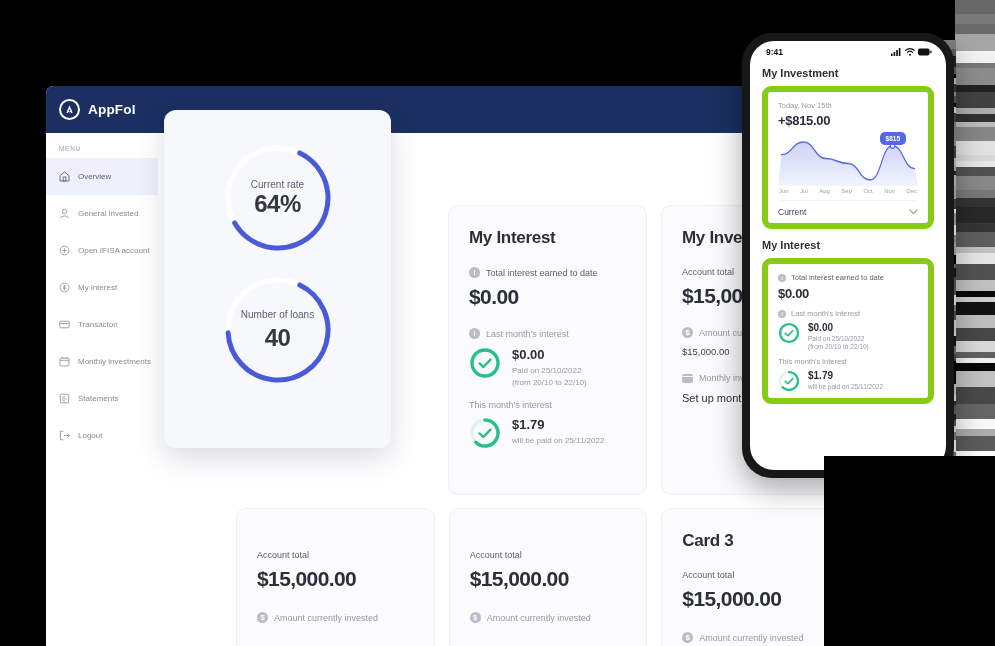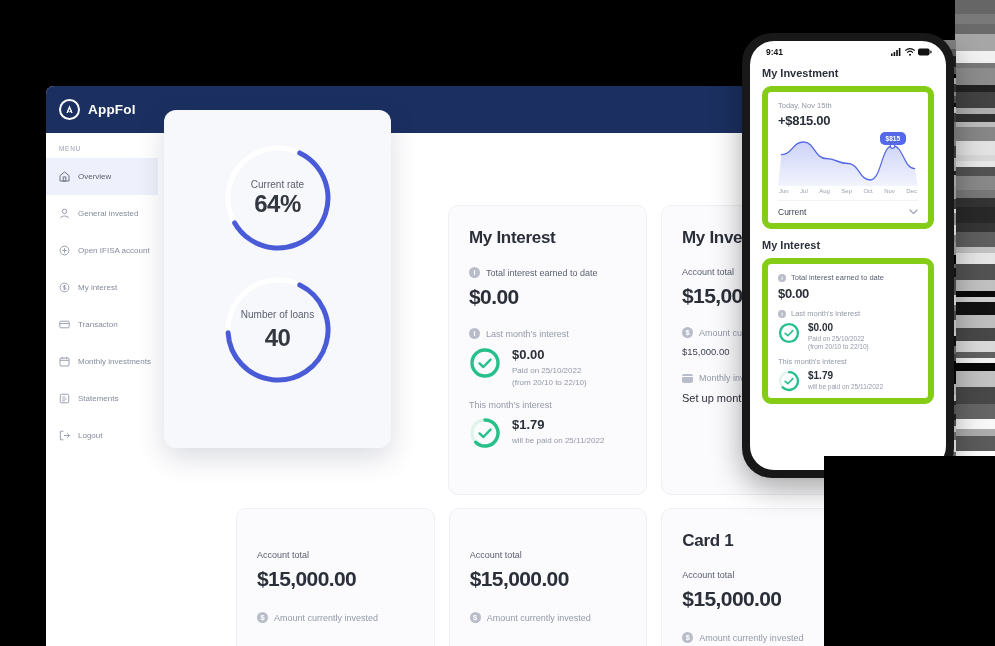--- a/index.html
+++ b/index.html
@@ -571,21 +571,21 @@
           </div>
           <div class="card card-bottom">
             <div class="label-dark" style="margin-top:19px;">Account total</div>
             <div class="big-amount" style="margin-top:7px;">$15,000.00</div>
             <div class="info-row" style="margin-top:21px;">
               <span class="ic">$</span>
               <span class="label-muted">Amount currently invested</span>
             </div>
           </div>
           <div class="card card-bottom">
-            <div class="card-title">Card 1</div>
+            <div class="card-title">Card 3</div>
             <div class="label-dark" style="margin-top:19px;">Account total</div>
             <div class="big-amount" style="margin-top:7px;">$15,000.00</div>
             <div class="info-row" style="margin-top:21px;">
               <span class="ic">$</span>
               <span class="label-muted">Amount currently invested</span>
             </div>
           </div>
         </div>
 
     </div>

